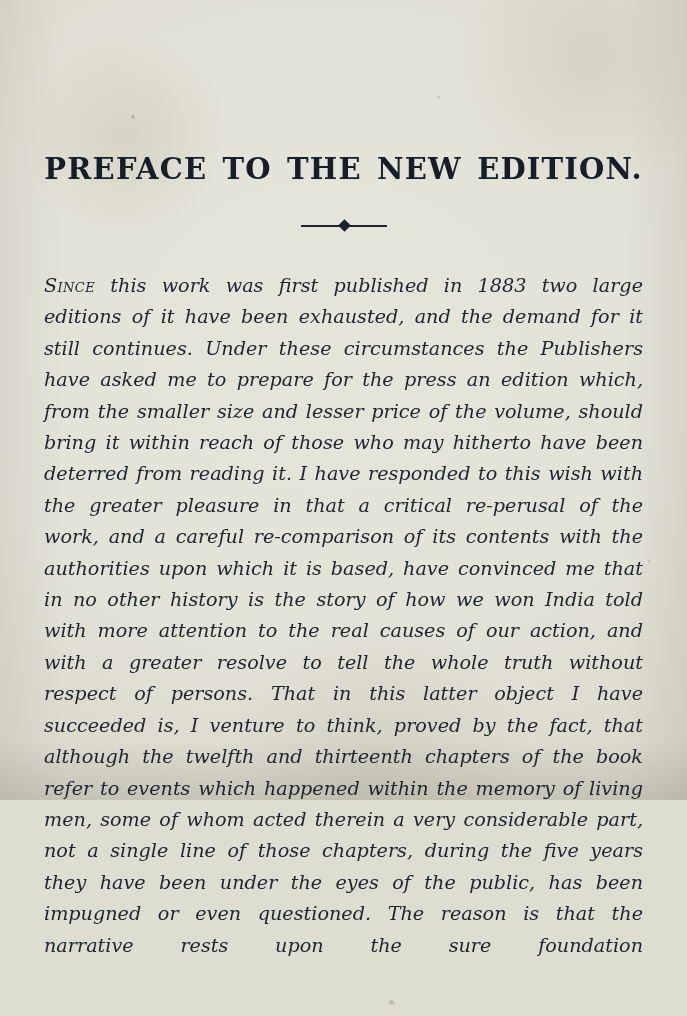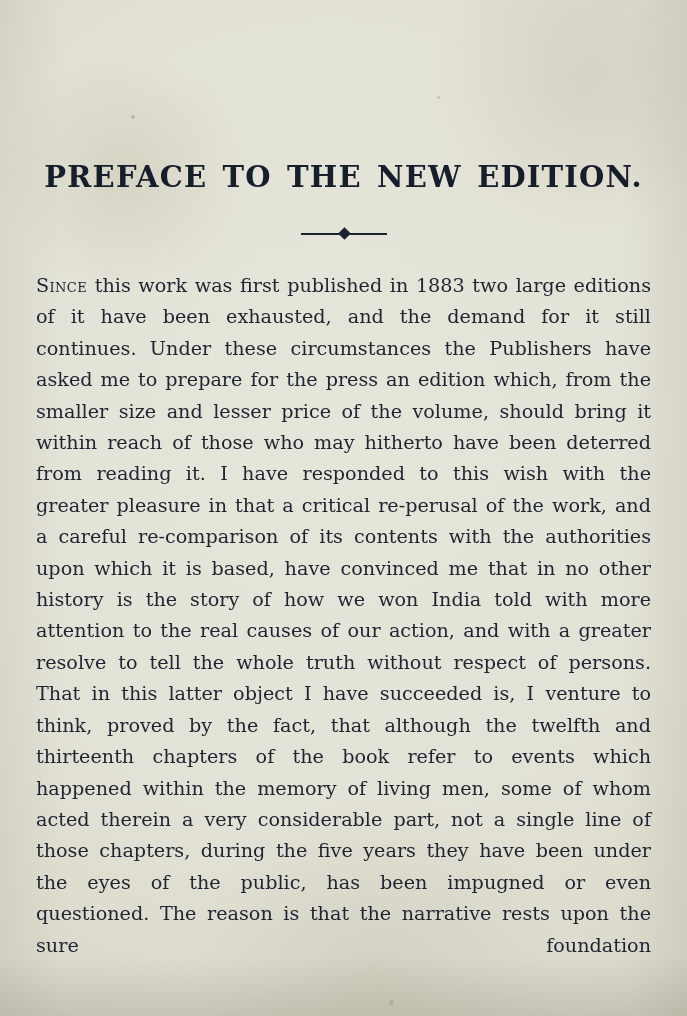--- a/index.html
+++ b/index.html
@@ -11,26 +11,26 @@
     height: 1016px;
     overflow: hidden;
     background: #ddddd0;
     font-family: "Liberation Serif", serif;
   }
 
   
   .page {
     position: relative;
     width: 687px;
-    height: 1016px;
+    height: 800px;
     background:
       radial-gradient(ellipse 120% 85% at 48% 42%, #e6e5da 0%, #e3e2d6 45%, #d8d7c9 80%, #cfcec0 100%),
       linear-gradient(100deg, #e4e3d8 0%, #e2e1d5 60%, #d9d8cb 100%);
     box-sizing: border-box;
-    padding: 12px 36px;
+    padding: 4px 36px;
     color: #1b2230;
   }
   
   .page:before {
     content: "";
     position: absolute;
     left: 0; top: 0; right: 0; bottom: 0;
     background:
       radial-gradient(circle at 18% 17%, rgba(168,160,132,0.22) 0%, rgba(168,160,132,0) 12%),
       radial-gradient(circle at 85% 8%, rgba(160,152,126,0.18) 0%, rgba(160,152,126,0) 14%),
@@ -84,31 +84,32 @@
     position: absolute;
     top: 1px;
     left: 39px;
     width: 9px;
     height: 9px;
     background: #1b2230;
     transform: rotate(45deg);
   }
 
   .body-text {
-    margin: 0;
+    margin: 8px;
     padding-top: 30px;
     text-align: justify;
     text-align-last: justify;
     font-family: "DejaVu Serif", serif;
     font-size: 19.2px;
     line-height: 31.4px;
     color: #1d2432;
     word-spacing: 1px;
     -webkit-hyphens: none;
     hyphens: none;
+    font-style: italic;
   }
   .body-text .smallcaps {
     font-variant: small-caps;
     letter-spacing: 0.4px;
   }
 
   
   .speck {
     position: absolute;
     border-radius: 50%;

